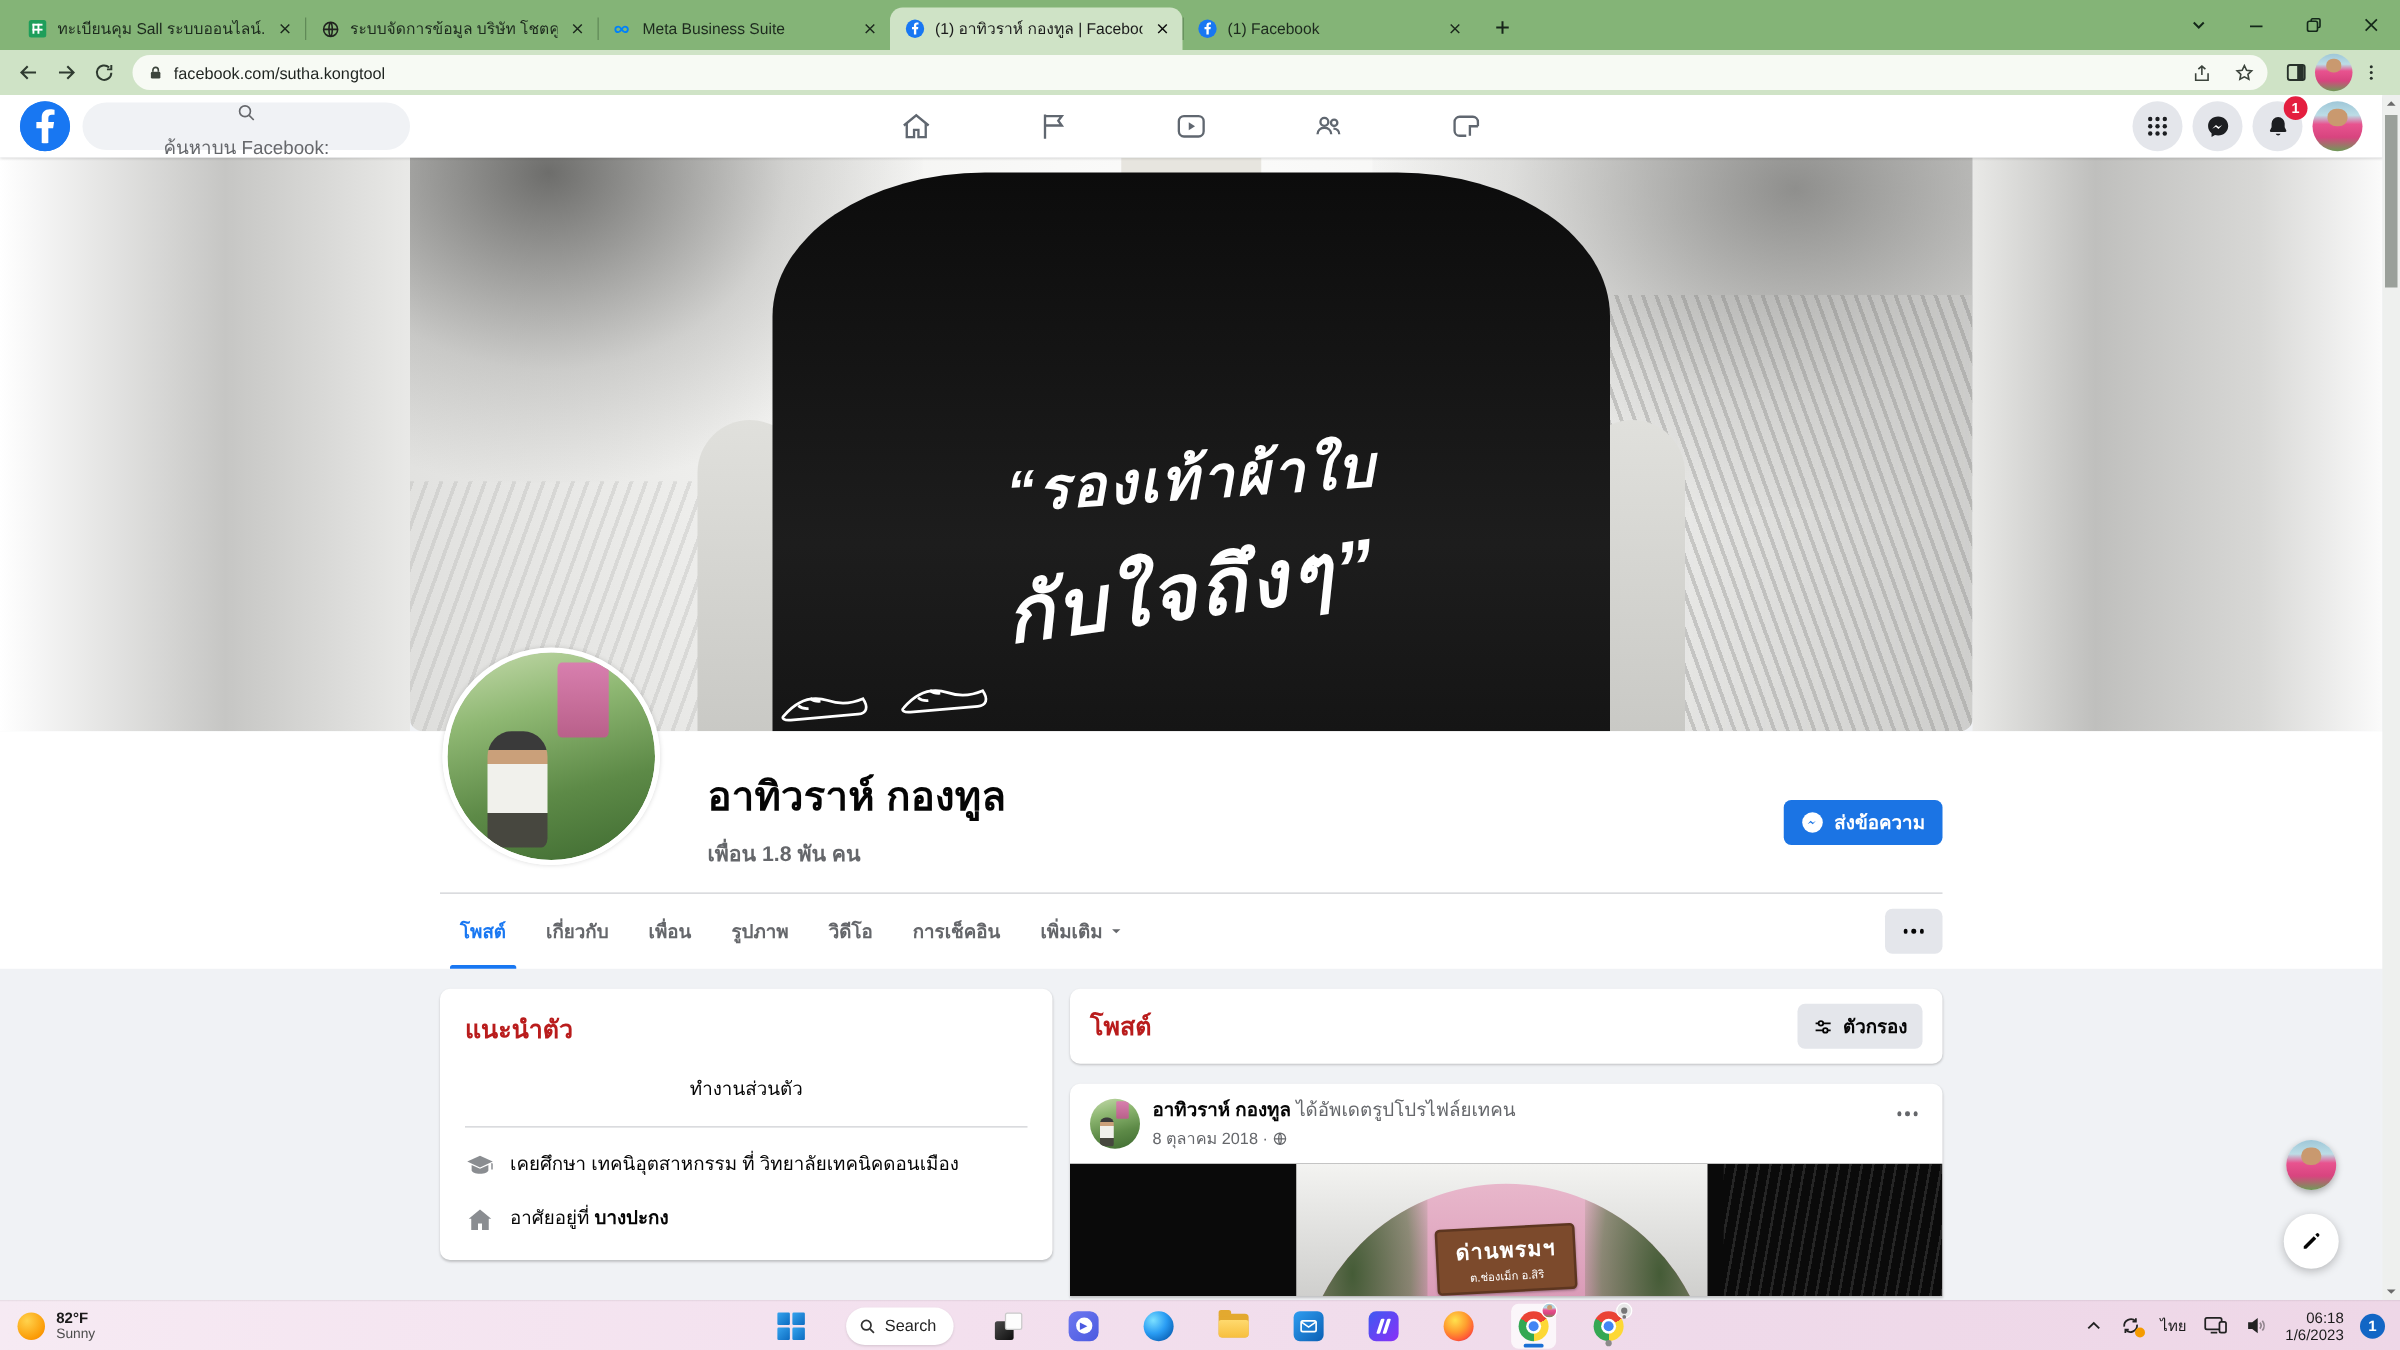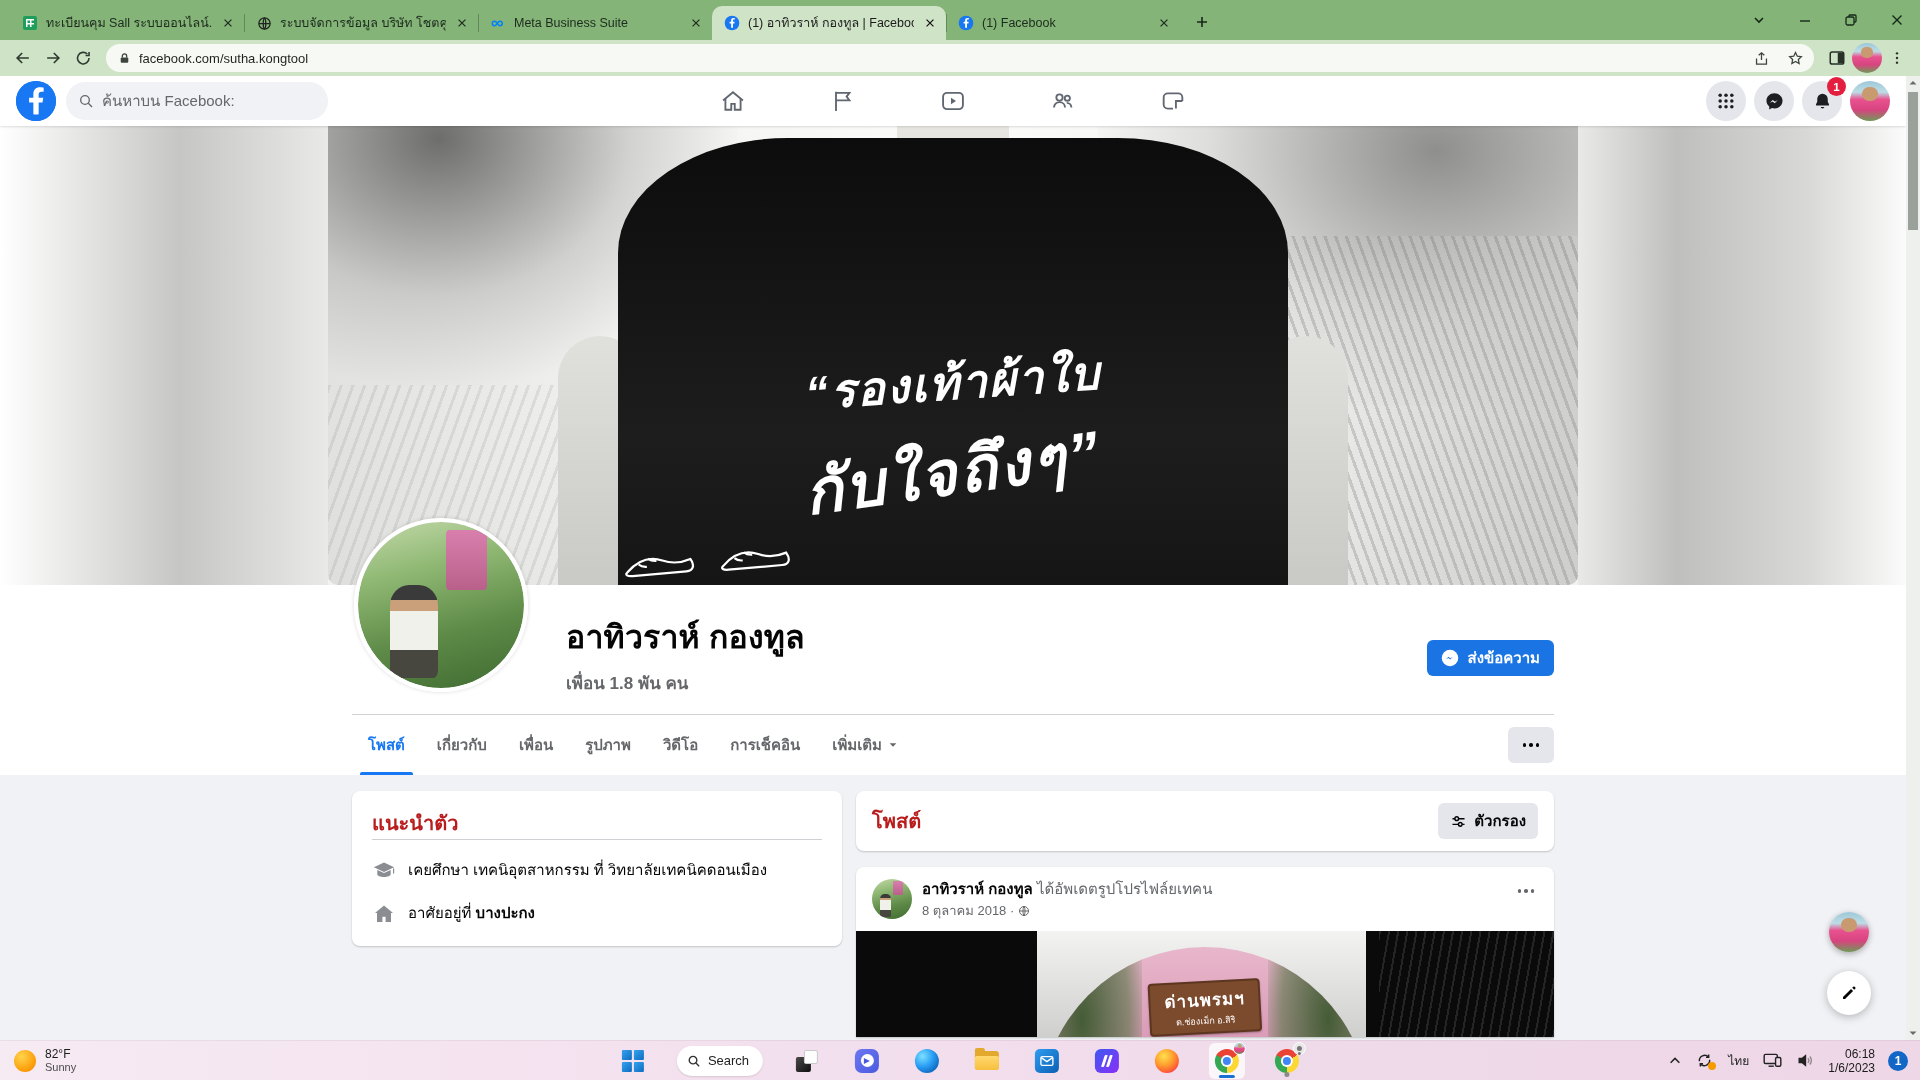--- a/index.html
+++ b/index.html
@@ -42,21 +42,21 @@
   .page { position:absolute; left:0; top:0; right:14px; bottom:0; overflow:hidden; }
   .scrollbar { position:absolute; right:0; top:0; bottom:0; width:14px; background:#eef0ee; }
   .sb-arrow { position:absolute; left:0; width:14px; height:14px; display:flex; align-items:center; justify-content:center; }
   .sb-thumb { position:absolute; left:2px; right:2px; top:16px; height:138px; background:#9aa09a; }
 
   
   .fb-header { height:50px; background:#fff; display:flex; align-items:center; padding:0 16px;
                box-shadow:0 1px 2px rgba(0,0,0,.12); position:relative; z-index:6; }
   .fb-logo { width:40px; height:40px; border-radius:50%; background:#1877f2; display:flex; align-items:center; justify-content:center; flex-shrink:0; }
   .fb-search { width:262px; height:38px; background:#f0f2f5; border-radius:19px; margin-left:10px;
-               display:flex; align-items:center; padding:0 12px; gap:8px; color:#65676b; font-size:15px; }
+               display:flex; align-items:center; padding:0 12px; gap:8px; color:#65676b; font-size:15px;flex-direction:column; }
   .fb-nav { position:absolute; left:50%; transform:translateX(-50%); display:flex; gap:76px; color:#606770; }
   .fb-nav .nav-ic { width:34px; height:34px; display:flex; align-items:center; justify-content:center; }
   .fb-right { margin-left:auto; display:flex; gap:8px; align-items:center; }
   .fb-circle { width:40px; height:40px; border-radius:50%; background:#e4e6eb; display:flex; align-items:center;
                justify-content:center; color:#1c1e21; position:relative; }
   .badge-red { position:absolute; top:-4px; right:-4px; min-width:19px; height:19px; border-radius:10px;
                background:#e41e3f; color:#fff; font-size:11.5px; font-weight:bold; display:flex;
                align-items:center; justify-content:center; padding:0 4px; }
 
   
@@ -164,21 +164,21 @@
                   width:40%; height:36%; background:#c9996f; border-radius:45%; }
   .float-edit { position:absolute; right:35px; bottom:25px; width:44px; height:44px; border-radius:50%;
                 background:#fff; box-shadow:0 2px 8px rgba(0,0,0,.25); display:flex; align-items:center;
                 justify-content:center; color:#050505; border:none; }
 
   
   .taskbar { height:40px; background:linear-gradient(90deg,#f6eaf3,#f3e0ee 40%,#efdaea 70%,#eed7e7);
              display:flex; align-items:center; position:relative; flex-shrink:0; border-top:1px solid rgba(0,0,0,.05); }
   .tb-weather { display:flex; gap:9px; align-items:center; padding-left:14px; }
   .sun { width:22px; height:22px; border-radius:50%; background:radial-gradient(circle at 35% 30%,#ffd34d,#fb9b06 70%,#ef7d00); }
-  .wtemp { font-size:12px; color:#1b1b1b; line-height:14px; }
+  .wtemp { font-size:12px; color:#1b1b1b; line-height:14px;font-weight:bold; }
   .wdesc { font-size:11px; color:#4c4c4c; line-height:13px; }
   .tb-center { position:absolute; left:50%; transform:translateX(-50%); display:flex; align-items:center; gap:24px; height:100%; }
   .tb-slot { width:36px; height:36px; display:flex; align-items:center; justify-content:center; position:relative; border-radius:6px; }
   .tb-slot.active { background:rgba(255,255,255,.75); }
   .tb-slot.active::after { content:""; position:absolute; bottom:1px; left:50%; transform:translateX(-50%);
                            width:16px; height:3px; border-radius:2px; background:#1a6fd4; }
   .tb-slot.dot::after { content:""; position:absolute; bottom:2px; left:50%; transform:translateX(-50%);
                         width:5px; height:5px; border-radius:50%; background:#8a8a8a; }
   .win-start { width:22px; height:22px; display:grid; grid-template-columns:1fr 1fr; gap:2px; }
   .win-start span { background:linear-gradient(135deg,#35a3ee,#0d6cc1); border-radius:1px; }
@@ -550,20 +550,21 @@
                 <span class="dot3"></span>
             </button>
           </div>
         </div>
       </div>
 
       <div class="content">
         <div class="col-left">
           <div class="card intro-card">
             <div class="card-h">แนะนำตัว</div>
+            <div class="bio">ทำงานส่วนตัว</div>
             <hr class="idivider">
             <div class="irow">
               <span class="ic">
                 <svg width="24" height="24" viewBox="0 0 24 24" fill="#8a8d91">
                     <path d="M12 3.5L1.8 8.2 12 12.9l10.2-4.7z"></path>
                     <path d="M5.3 10.9v4.3c0 1.5 3 2.8 6.7 2.8s6.7-1.3 6.7-2.8v-4.3l-6.7 3z"></path>
                     <path d="M21 9.3v5.2h1.2V9.8z"></path>
                   </svg>
               </span>
               <span>เคยศึกษา เทคนิอุตสาหกรรม ที่ วิทยาลัยเทคนิคดอนเมือง</span>

